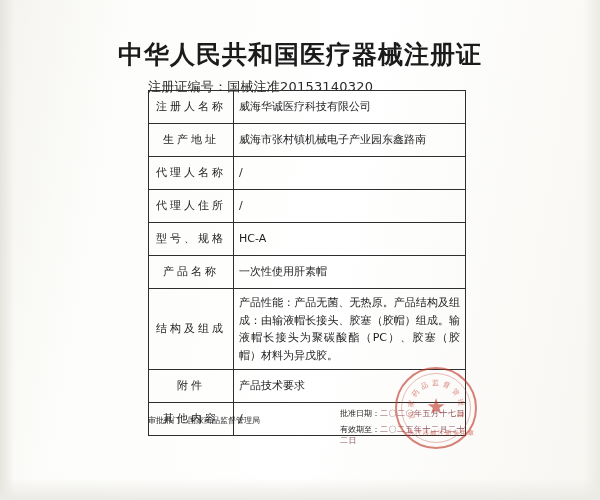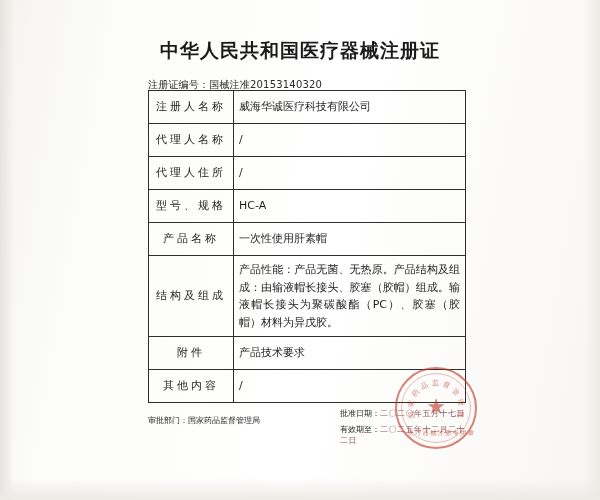--- a/index.html
+++ b/index.html
@@ -34,30 +34,30 @@
     width: 600px;
     height: 500px;
   }
   .doc-title {
     position: absolute;
     top: 38px;
     left: 0;
     width: 600px;
     text-align: center;
     font-family: "DejaVu Serif", serif;
-    font-size: 19px;
+    font-size: 25px;
     font-weight: bold;
     letter-spacing: 1px;
     color: #1b1b1b;
   }
   .reg-no {
     position: absolute;
     top: 78px;
     left: 148px;
-    font-size: 10px;
+    font-size: 13px;
     color: #2a2a2a;
     letter-spacing: 0.2px;
   }
   table.cert {
     position: absolute;
     left: 148px;
     top: 90px;
     width: 318px;
     border-collapse: collapse;
     table-layout: fixed;
@@ -207,20 +207,24 @@
 
     <div class="doc-title">中华人民共和国医疗器械注册证</div>
 
     <div class="reg-no">注册证编号：国械注准20153140320</div>
 
     <table class="cert">
       <tbody>
         <tr class="row-tall">
           <td class="label">注册人名称</td>
           <td class="value">威海华诚医疗科技有限公司</td>
+        </tr>
+        <tr class="row-tall">
+          <td class="label">生产地址</td>
+          <td class="value">威海市张村镇机械电子产业园东鑫路南</td>
         </tr>
         <tr class="row-tall">
           <td class="label">代理人名称</td>
           <td class="value">/</td>
         </tr>
         <tr class="row-tall">
           <td class="label">代理人住所</td>
           <td class="value">/</td>
         </tr>
         <tr class="row-tall">

